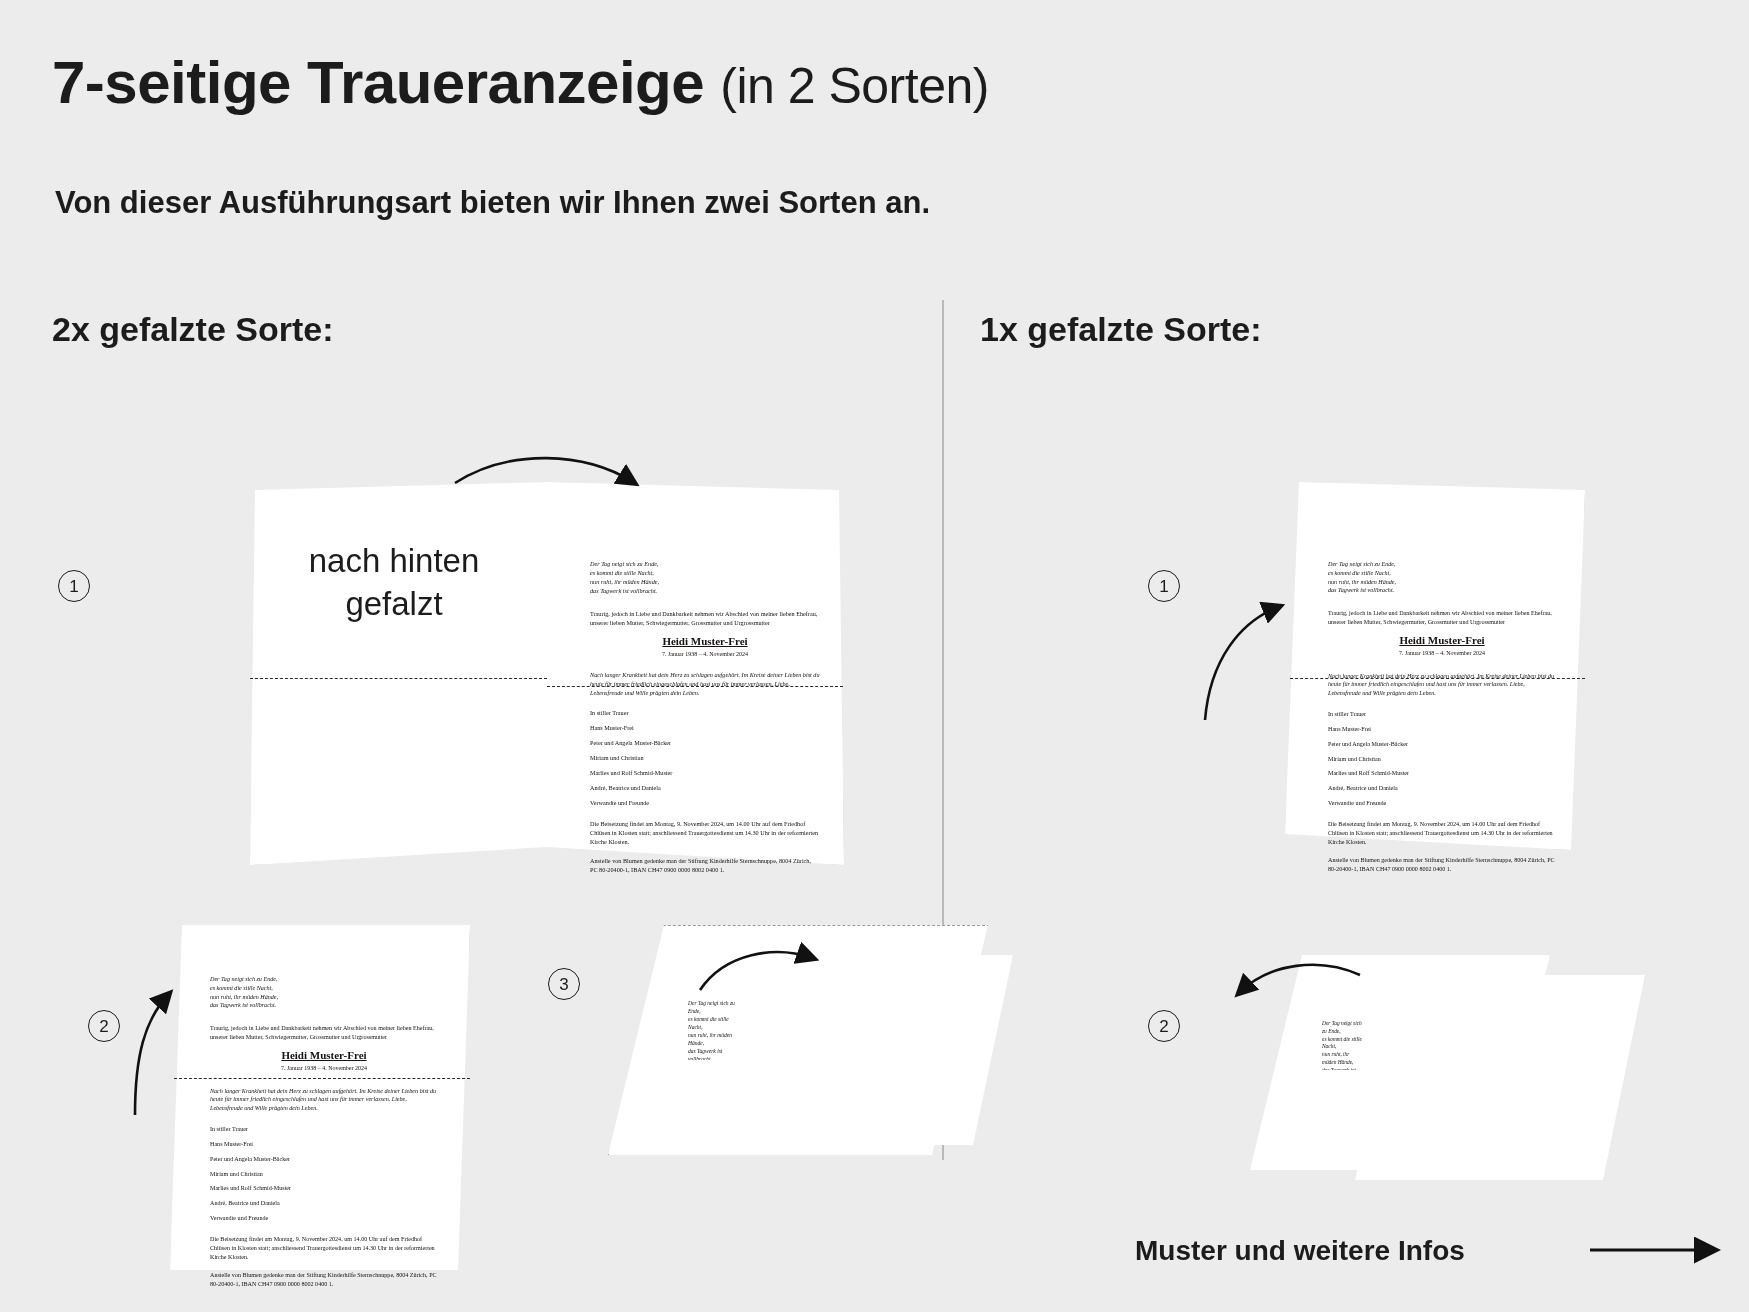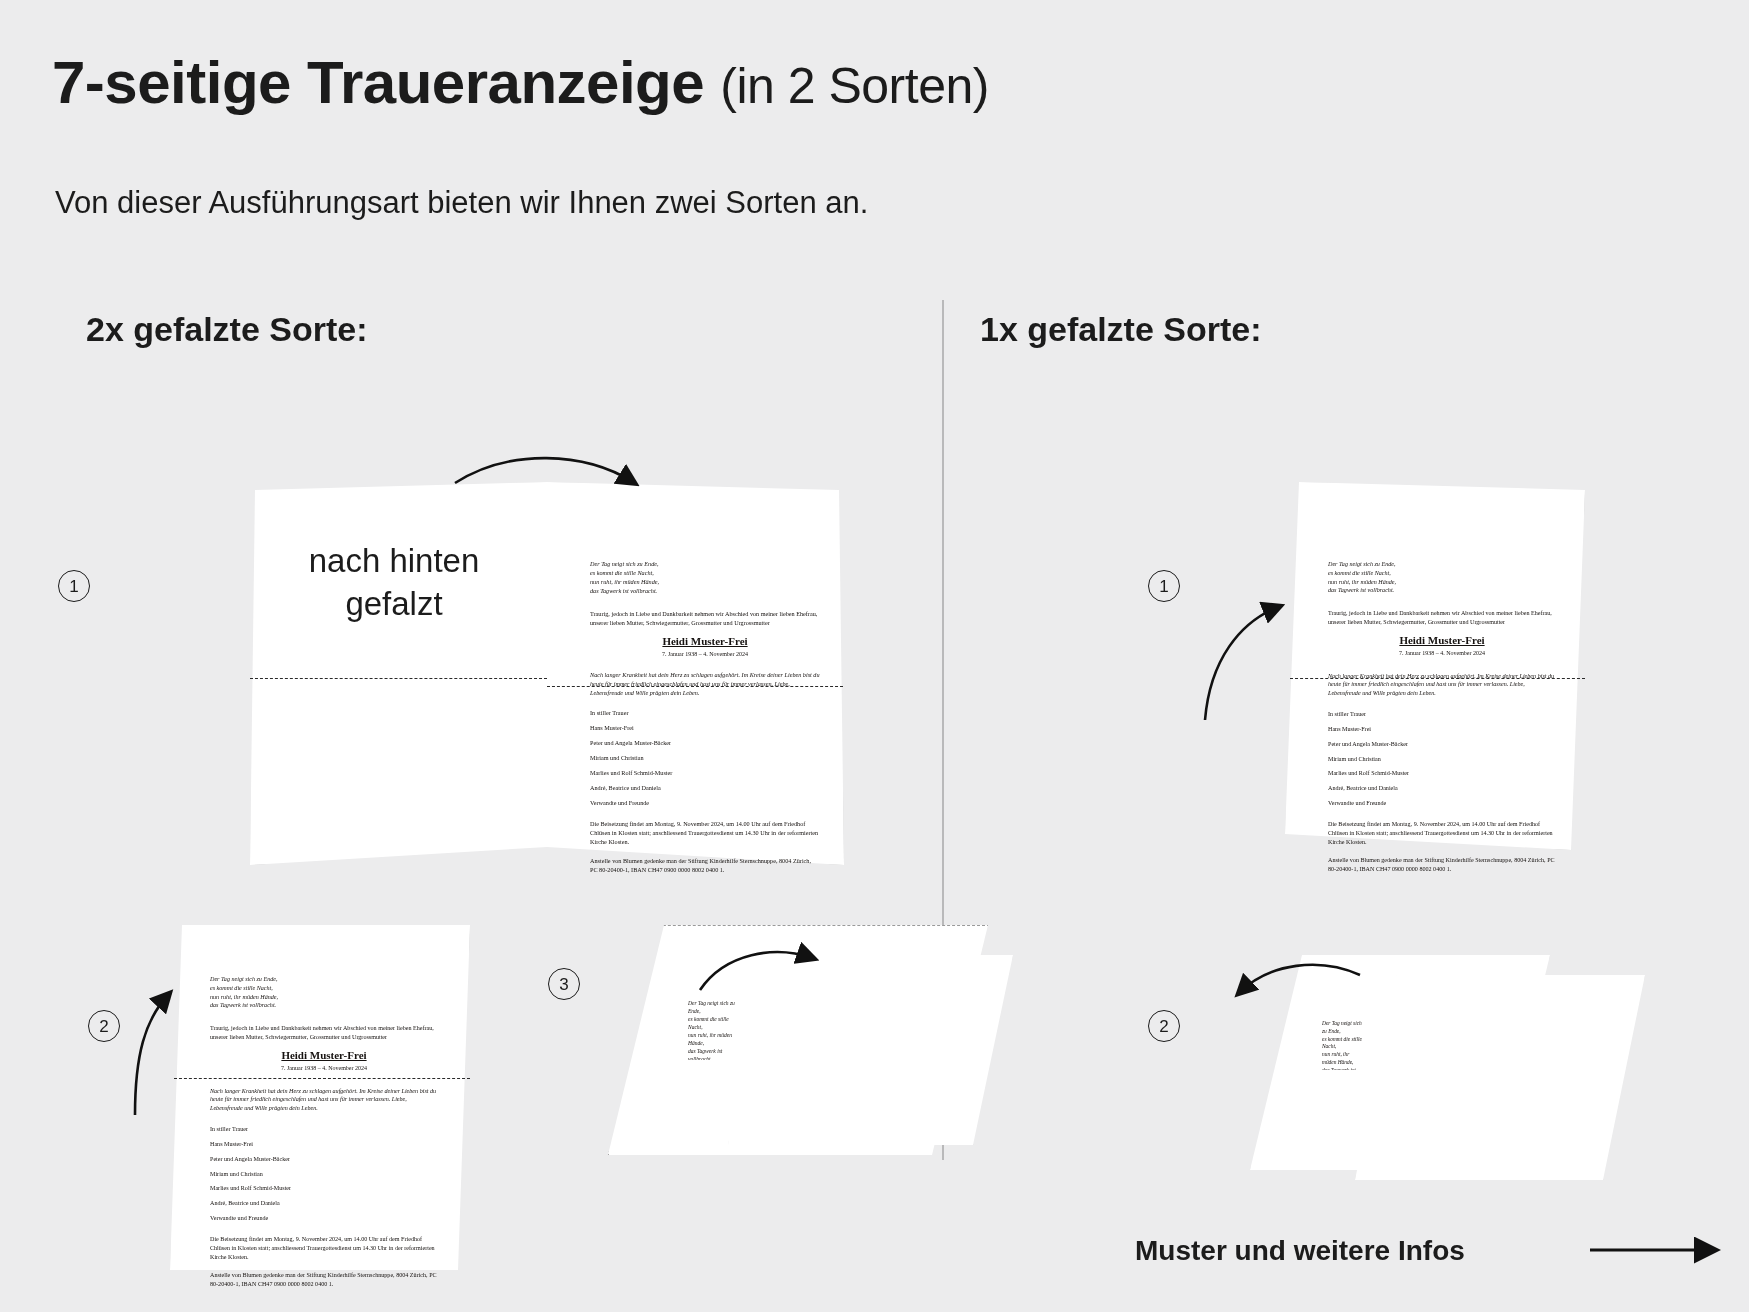--- a/index.html
+++ b/index.html
@@ -13,26 +13,26 @@
   }
   
   .h1{
     position:absolute;left:52px;top:48px;
     font-size:60px;font-weight:700;letter-spacing:-0.5px;
     white-space:nowrap;
   }
   .h1 .sub{font-weight:400;font-size:50px;}
   .lead{
     position:absolute;left:55px;top:185px;
-    font-size:31px;font-weight:400;
+    font-size:31px;font-weight:700;
   }
   .col-title{
     position:absolute;font-size:34px;font-weight:700;
   }
-  #title-left{left:52px;top:310px;margin-left:34px;}
+  #title-left{left:52px;top:310px;}
   #title-right{left:980px;top:310px;}
 
   
   .divider{
     position:absolute;left:942px;top:300px;width:2px;height:860px;
     background:#b9b9ba;
   }
 
   
   .step{

